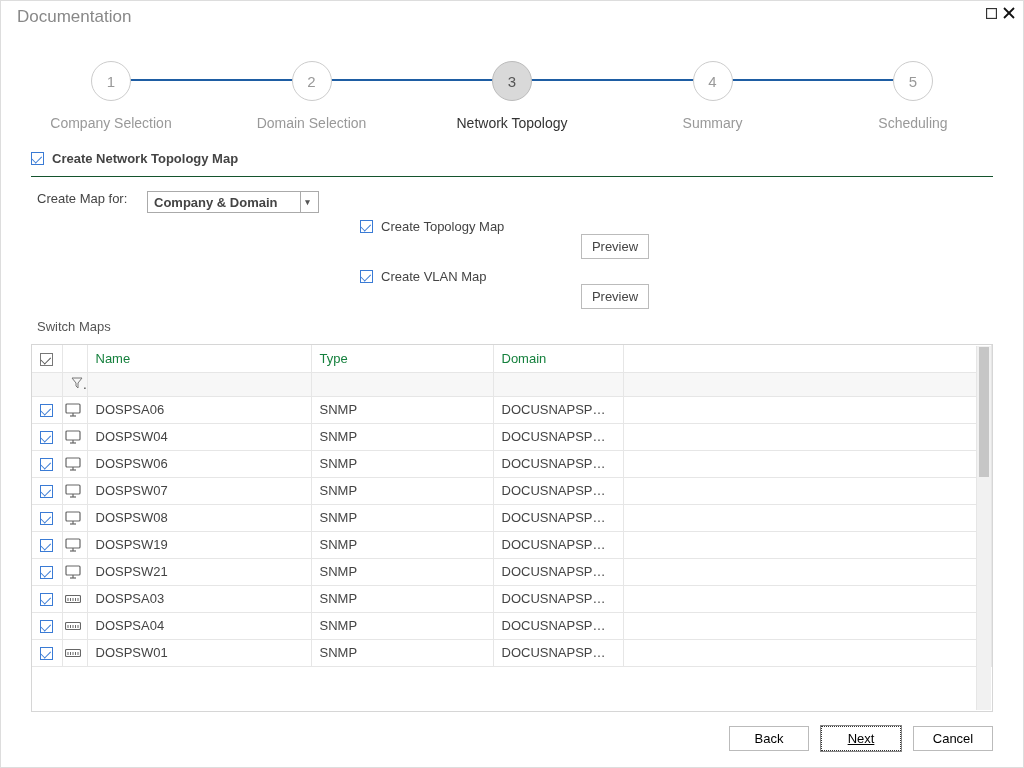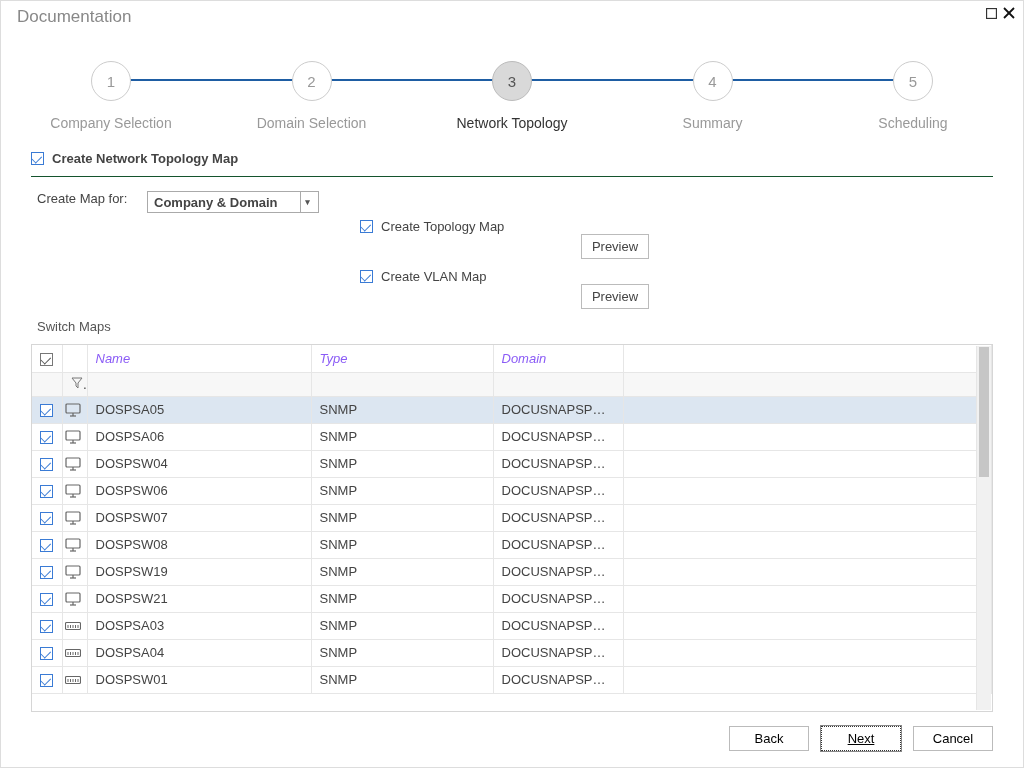--- a/index.html
+++ b/index.html
@@ -177,21 +177,21 @@
     border-bottom: 1px solid #e6e6e6;
     padding: 4px 8px;
     text-align: left;
     font-weight: normal;
     white-space: nowrap;
     overflow: hidden;
     text-overflow: ellipsis;
     height: 27px;
     font-size: 13px;
   }
-  thead th { background: #fff; color:#8b5cf6;font-style:italic; }
+  thead th { background: #fff; color:#15803d; }
   .filter-row td { background:#f7f7f7; height:24px; padding:2px 8px; }
   .col-check { width: 30px; text-align:center; padding:4px; }
   .col-icon { width: 25px; text-align:center; padding:4px 2px; }
   .col-name { width: 224px; }
   .col-type { width: 182px; }
   .col-domain { width: 130px; }
   .col-extra { }
   tr.selected td { background:#dce6f1; }
   .filter-icon {
     width:12px; height:12px; display:inline-block;
@@ -339,32 +339,20 @@
                     </svg>
                 </span>
               </td>
               <td></td>
               <td></td>
               <td></td>
               <td></td>
             </tr>
           </thead>
           <tbody id="grid-body">
-              <tr class="selected">
-                <td class="col-check"><span class="cb checked"></span></td>
-                <td class="col-icon"><span class="dev-icon"><svg width="16" height="14" viewBox="0 0 16 14">
-                      <rect x="1" y="1" width="14" height="9" rx="1" fill="none" stroke="#666" stroke-width="1.2"></rect>
-                      <line x1="5" y1="13" x2="11" y2="13" stroke="#666" stroke-width="1.2"></line>
-                      <line x1="8" y1="10" x2="8" y2="13" stroke="#666" stroke-width="1.2"></line>
-                    </svg></span></td>
-                <td>DOSPSA05</td>
-                <td>SNMP</td>
-                <td>DOCUSNAPSPOR...</td>
-                <td></td>
-              </tr>
               <tr>
                 <td class="col-check"><span class="cb checked"></span></td>
                 <td class="col-icon"><span class="dev-icon"><svg width="16" height="14" viewBox="0 0 16 14">
                       <rect x="1" y="1" width="14" height="9" rx="1" fill="none" stroke="#666" stroke-width="1.2"></rect>
                       <line x1="5" y1="13" x2="11" y2="13" stroke="#666" stroke-width="1.2"></line>
                       <line x1="8" y1="10" x2="8" y2="13" stroke="#666" stroke-width="1.2"></line>
                     </svg></span></td>
                 <td>DOSPSA06</td>
                 <td>SNMP</td>
                 <td>DOCUSNAPSPOR...</td>

